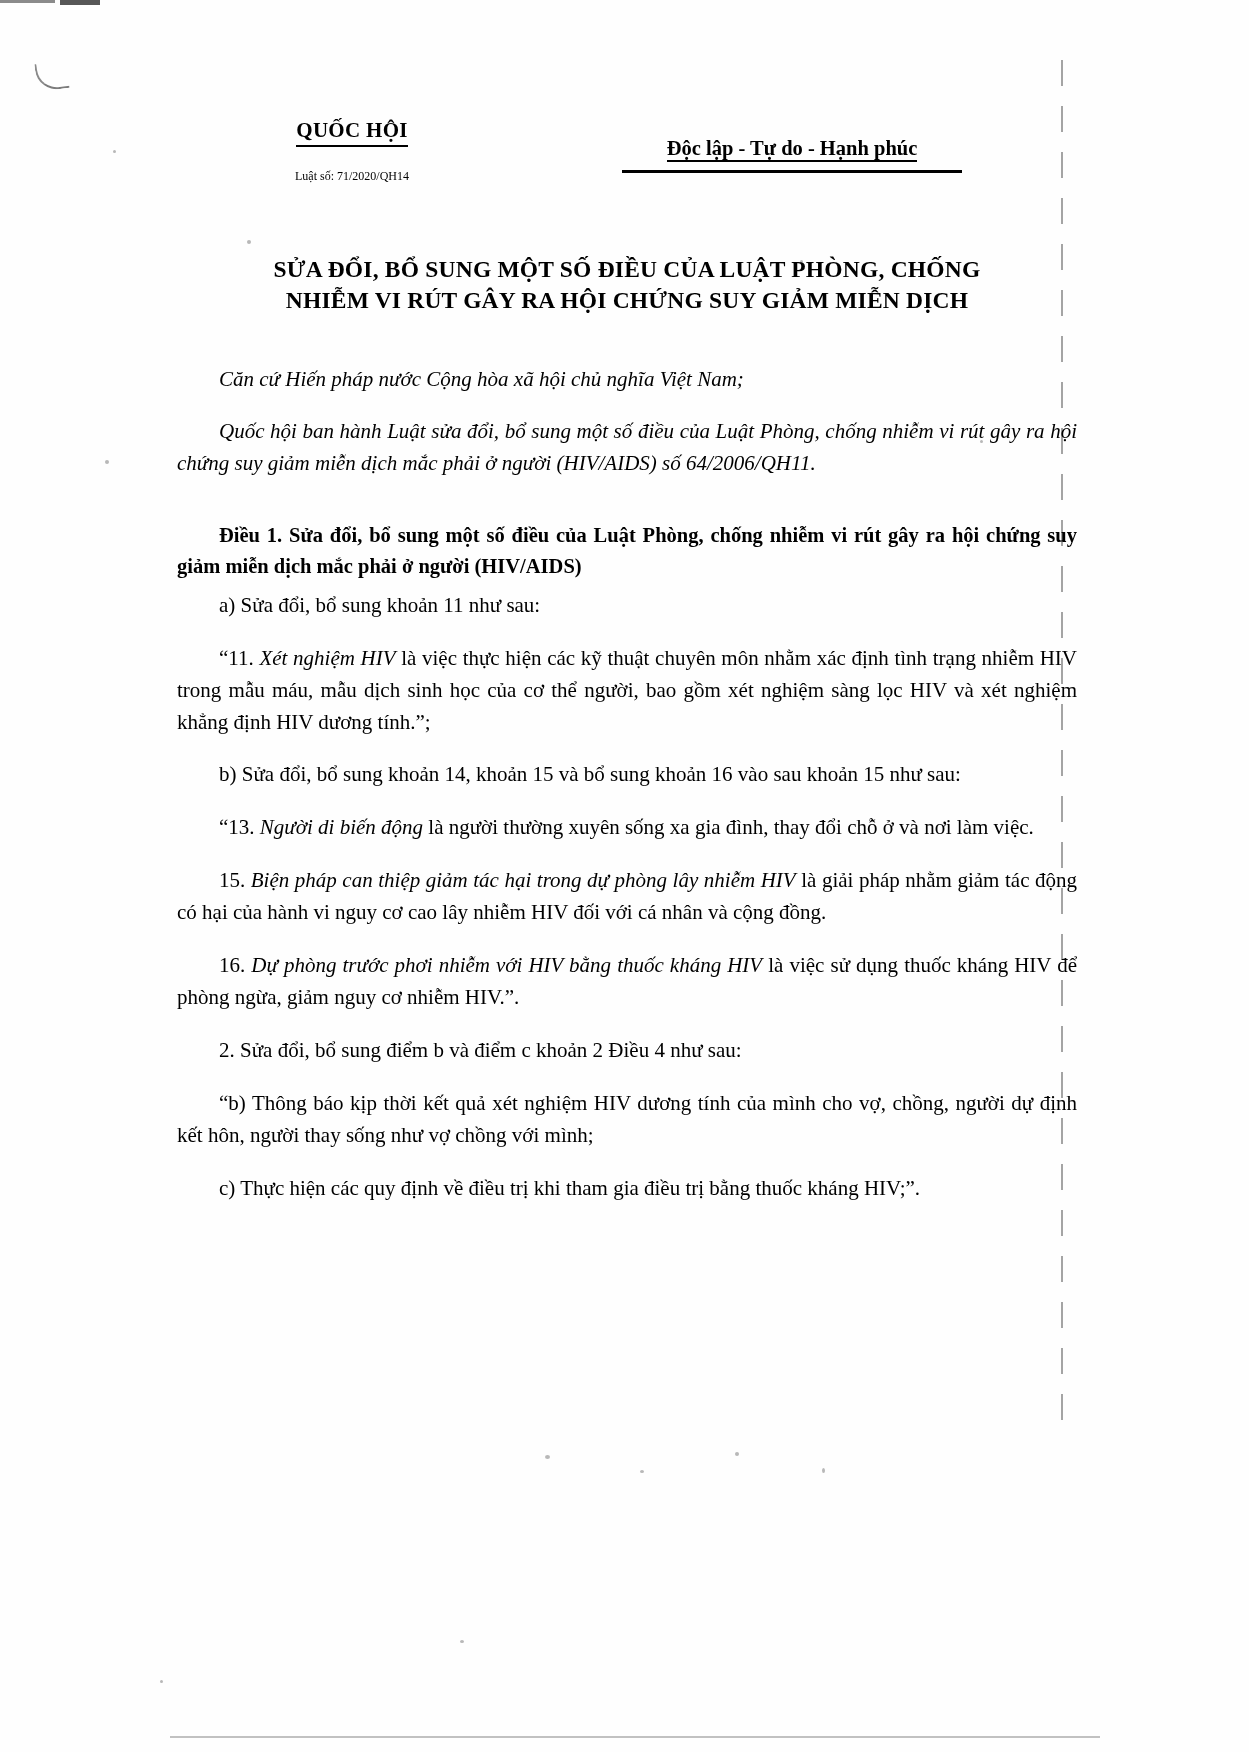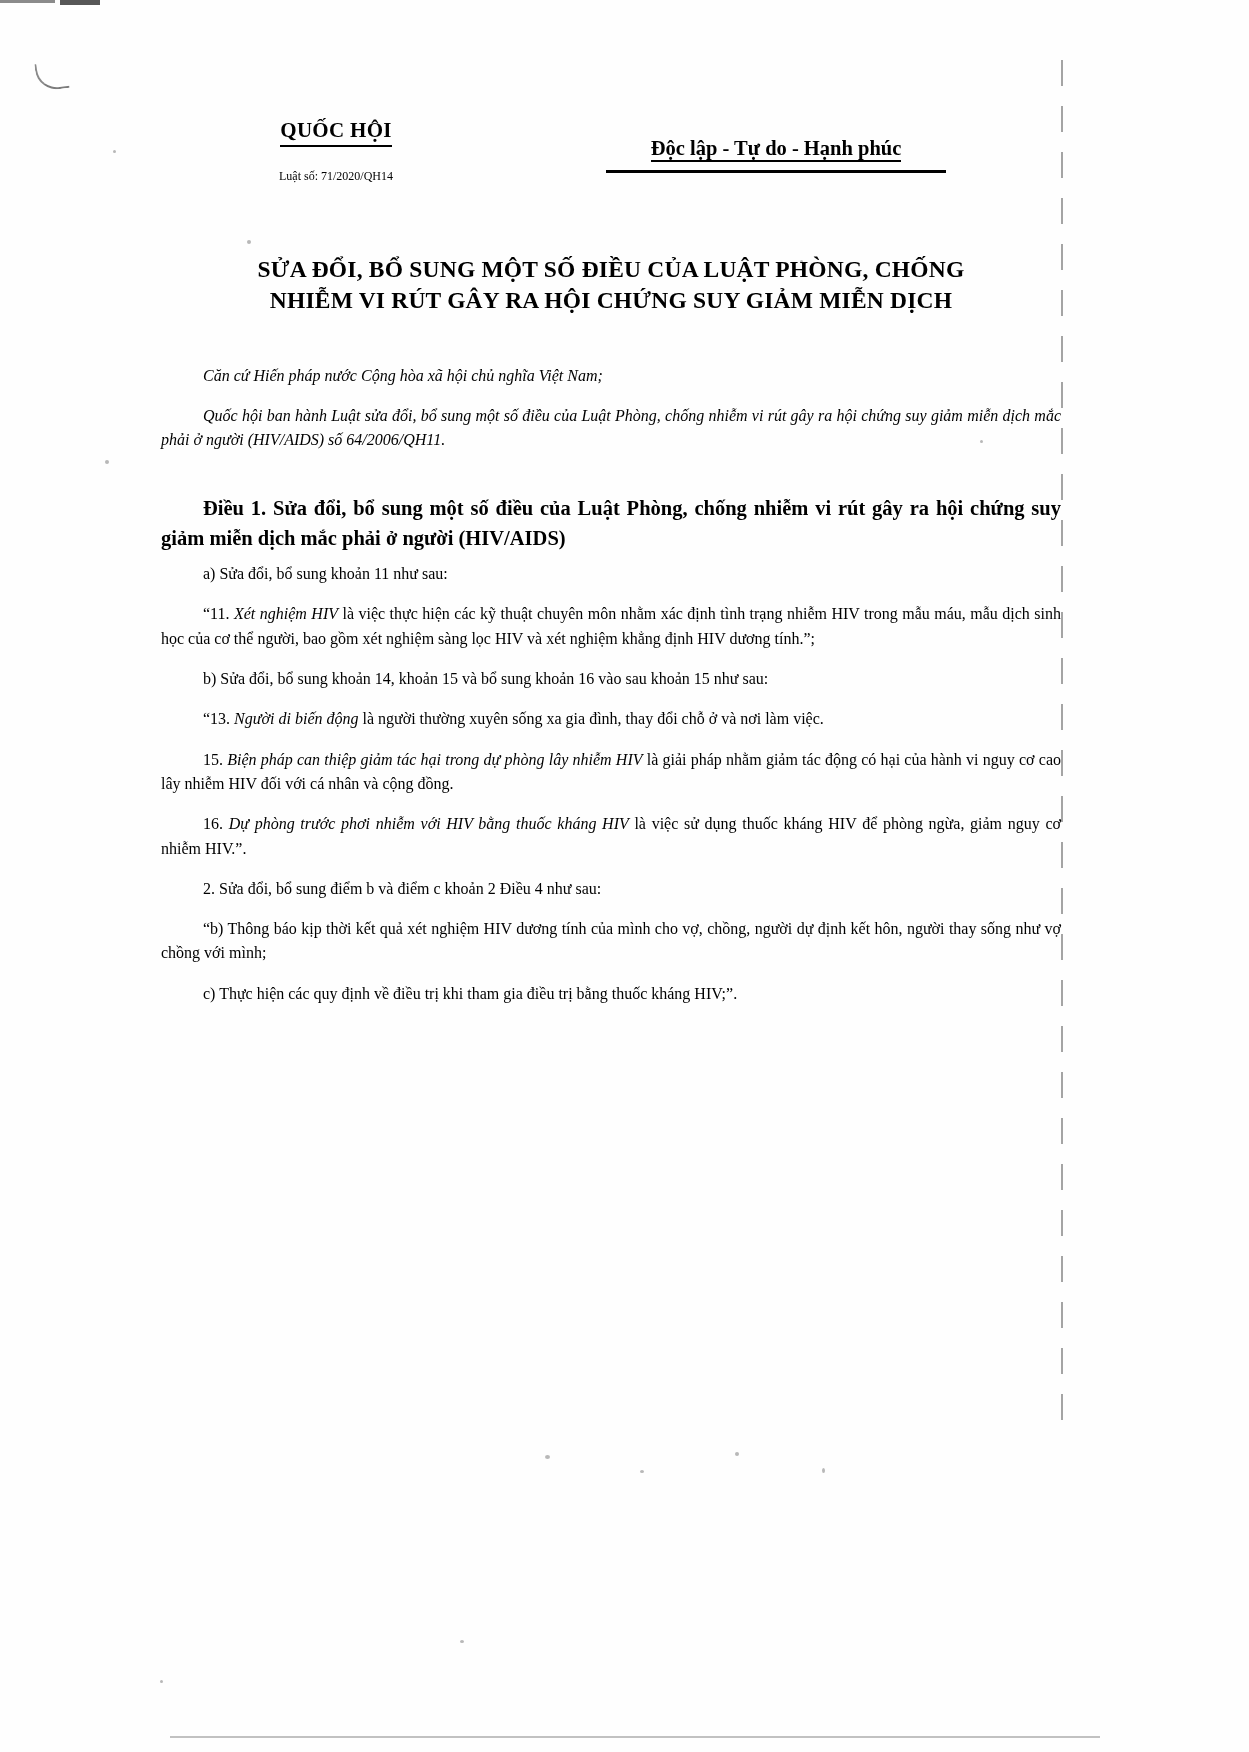--- a/index.html
+++ b/index.html
@@ -66,21 +66,21 @@
     position: absolute;
     left: 170px;
     bottom: 14px;
     width: 930px;
     height: 2px;
     background: rgba(120,120,120,.45);
   }
 
   .content {
     position: absolute;
-    left: 161px;
+    left: 177px;
     top: 0;
     width: 900px;
   }
 
   
   .header-row {
     display: flex;
     align-items: flex-start;
     padding-top: 118px;
   }
@@ -152,21 +152,21 @@
   }
   .title-main div {
     white-space: nowrap;
   }
 
   
   .preamble {
     margin-top: 48px;
   }
   .para {
-    font-size: 16px;
+    font-size: 21px;
     line-height: 1.52;
     text-align: justify;
     text-justify: inter-word;
     text-indent: 42px;
     margin-top: 7px;
   }
   .para.italic {
     font-style: italic;
   }
   .para em {

